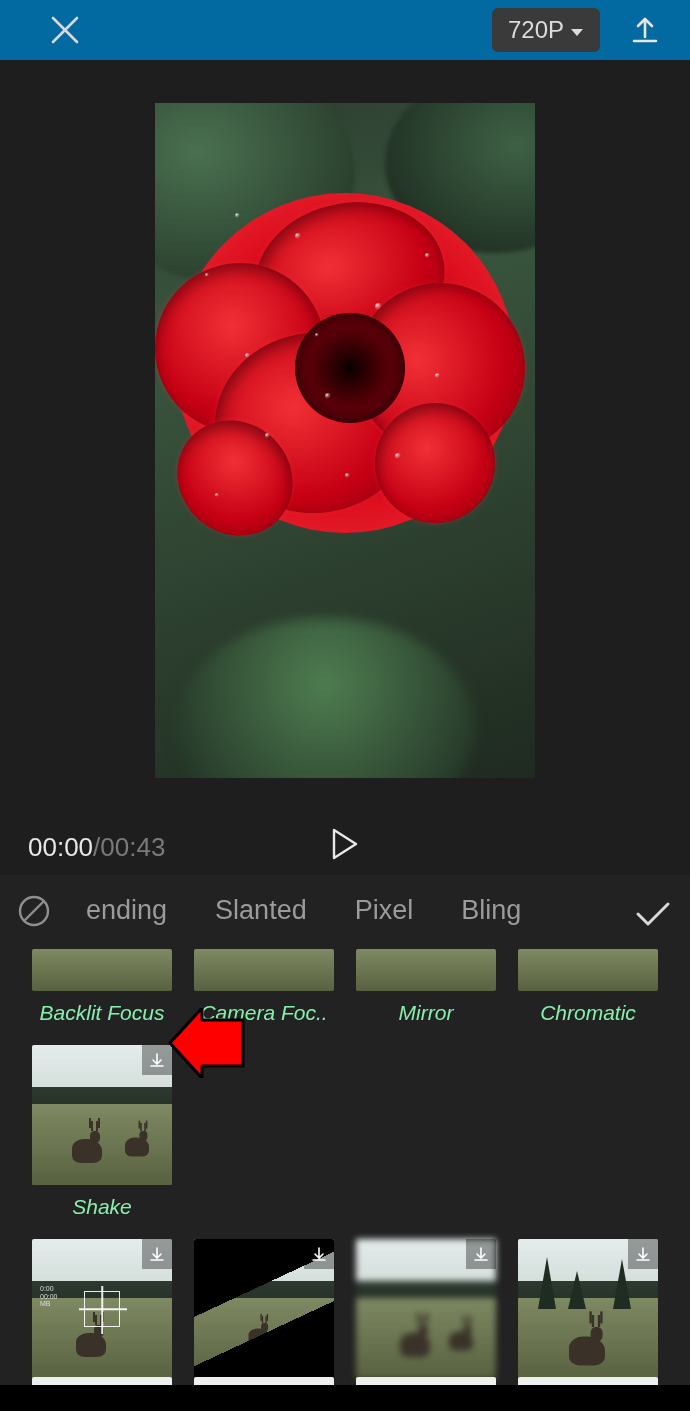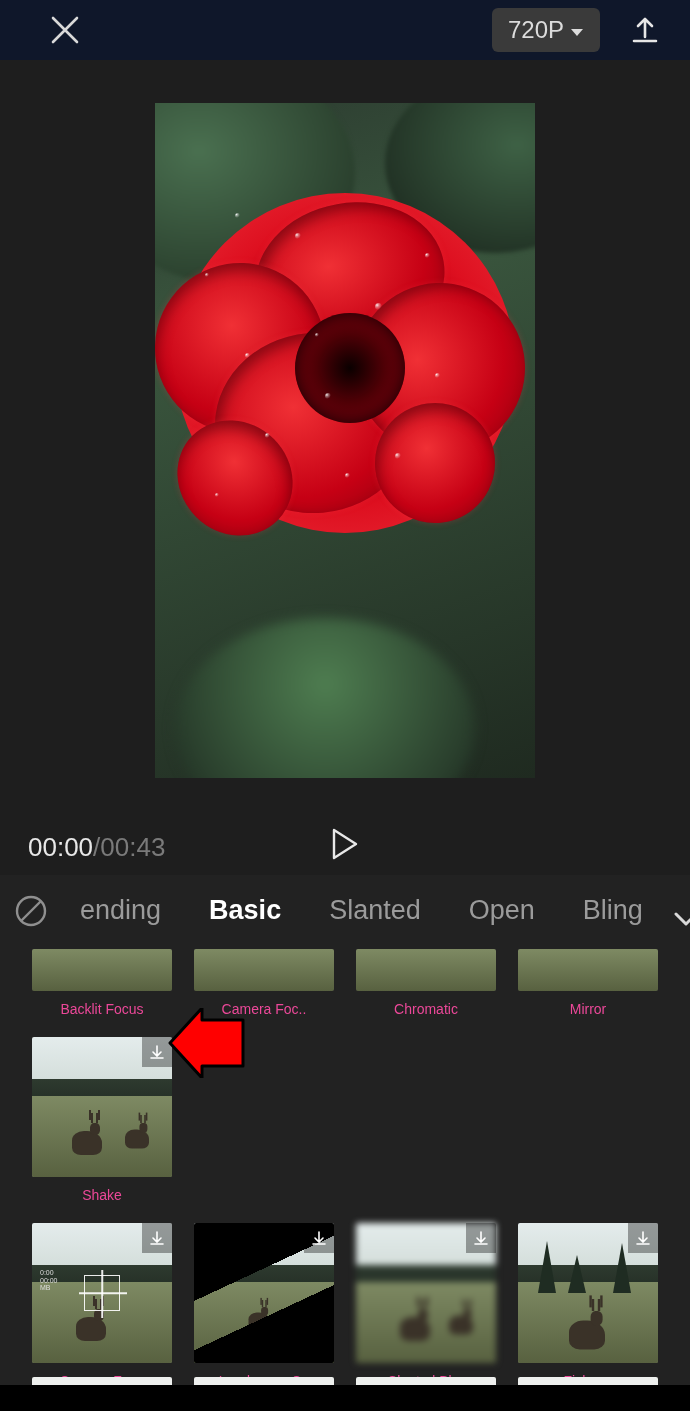--- a/index.html
+++ b/index.html
@@ -6,21 +6,21 @@
   body {
     width: 690px;
     height: 1411px;
     background: #000;
     font-family: -apple-system, "Helvetica Neue", Arial, sans-serif;
     color: #fff;
     overflow: hidden;
   }
   .topbar {
     height: 60px;
-    background: #0f172a;
+    background: #0369a1;
     display: flex;
     align-items: center;
     padding: 0 10px;
   }
   .close-btn {
     width: 50px; height: 50px;
     display: flex; align-items: center; justify-content: center;
     cursor: pointer; margin-left: 30px;
   }
   .top-spacer { flex: 1; }
@@ -110,21 +110,21 @@
   .check-btn { width:46px;height:46px;margin-left:auto;cursor:pointer;display:flex;align-items:center;justify-content:center;}
 
   .grid {
     padding: 0 32px;
   }
   .grow { display:flex; gap:22px; margin-bottom:6px; }
   .cell { width:140px; display:flex; flex-direction:column; align-items:center; cursor:pointer; position:relative;}
   .thumb { width:140px; border-radius:2px; position:relative; overflow:hidden; background:#333;}
   .thumb.short { height:42px; }
   .thumb.tall { height:140px; }
-  .label { font-size:14px; color:#ec4899; margin-top:10px; margin-bottom:14px; white-space:nowrap;}
+  .label { font-size:21px; color:#86efac; margin-top:10px; margin-bottom:14px; white-space:nowrap;font-style:italic;}
   .dl-badge {
     position:absolute; top:0; right:0; width:30px; height:30px;
     background: rgba(0,0,0,0.35);
     display:flex;align-items:center;justify-content:center;
   }
 
   
   .sky { position:absolute; inset:0; background: linear-gradient(#e4ecec 0%, #cdd8d3 45%, #6f7d5a 55%, #7a8660 100%); }
   .grass { position:absolute; left:0;right:0;bottom:0;height:58%; background: linear-gradient(#7e8a63 0%, #586140 100%);}
   .trees { position:absolute; left:0;right:0;top:30%; height:28%; background: linear-gradient(#2e3a2f 0%, #1e2820 100%);}
@@ -221,23 +221,22 @@
 
 <div class="panel">
   <div class="tabrow">
     <div class="none-btn">
       <svg width="34" height="34" viewBox="0 0 34 34">
           <circle cx="17" cy="17" r="14" stroke="#8f8f8f" stroke-width="2.4" fill="none"></circle>
           <line x1="7" y1="27" x2="27" y2="7" stroke="#8f8f8f" stroke-width="2.4"></line>
         </svg>
     </div>
     <div class="tab">ending</div>
-    <div class="tab active">Basic</div>
     <div class="tab">Slanted</div>
-    <div class="tab">Open</div>
+    <div class="tab">Pixel</div>
     <div class="tab">Bling</div>
     <div class="check-btn">
       <svg width="36" height="28" viewBox="0 0 36 28">
           <path d="M3 14 L13 24 L33 4" stroke="#d9d9d9" stroke-width="3" fill="none" stroke-linecap="round" stroke-linejoin="round"></path>
         </svg>
     </div>
   </div>
 
   <div class="grid">
 
@@ -251,27 +250,27 @@
       <div class="cell">
         <div class="thumb short">
             <div class="grass" style="height:100%;background:linear-gradient(#7e8a63,#586140)"></div>
           </div>
         <div class="label">Camera Foc..</div>
       </div>
       <div class="cell">
         <div class="thumb short">
             <div class="grass" style="height:100%;background:linear-gradient(#7e8a63,#586140)"></div>
           </div>
-        <div class="label">Chromatic</div>
+        <div class="label">Mirror</div>
       </div>
       <div class="cell">
         <div class="thumb short">
             <div class="grass" style="height:100%;background:linear-gradient(#7e8a63,#586140)"></div>
           </div>
-        <div class="label">Mirror</div>
+        <div class="label">Chromatic</div>
       </div>
     </div>
 
     <div class="grow">
       <div class="cell">
         <div class="thumb tall">
           <div class="sky"></div>
             <div class="trees"></div>
             <div class="grass"></div>
           <div class="deer" style="bottom:22px;left:40px"></div>

